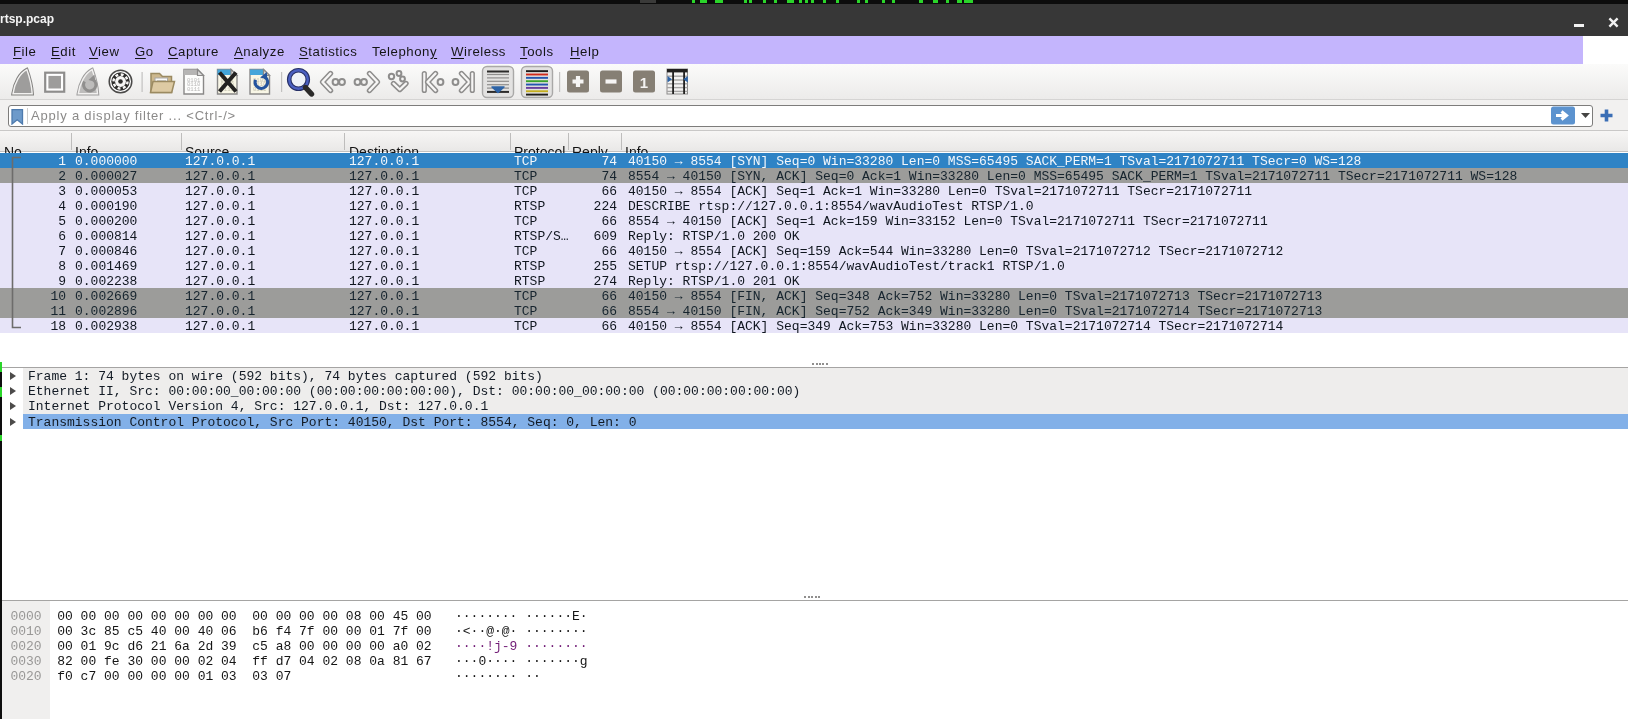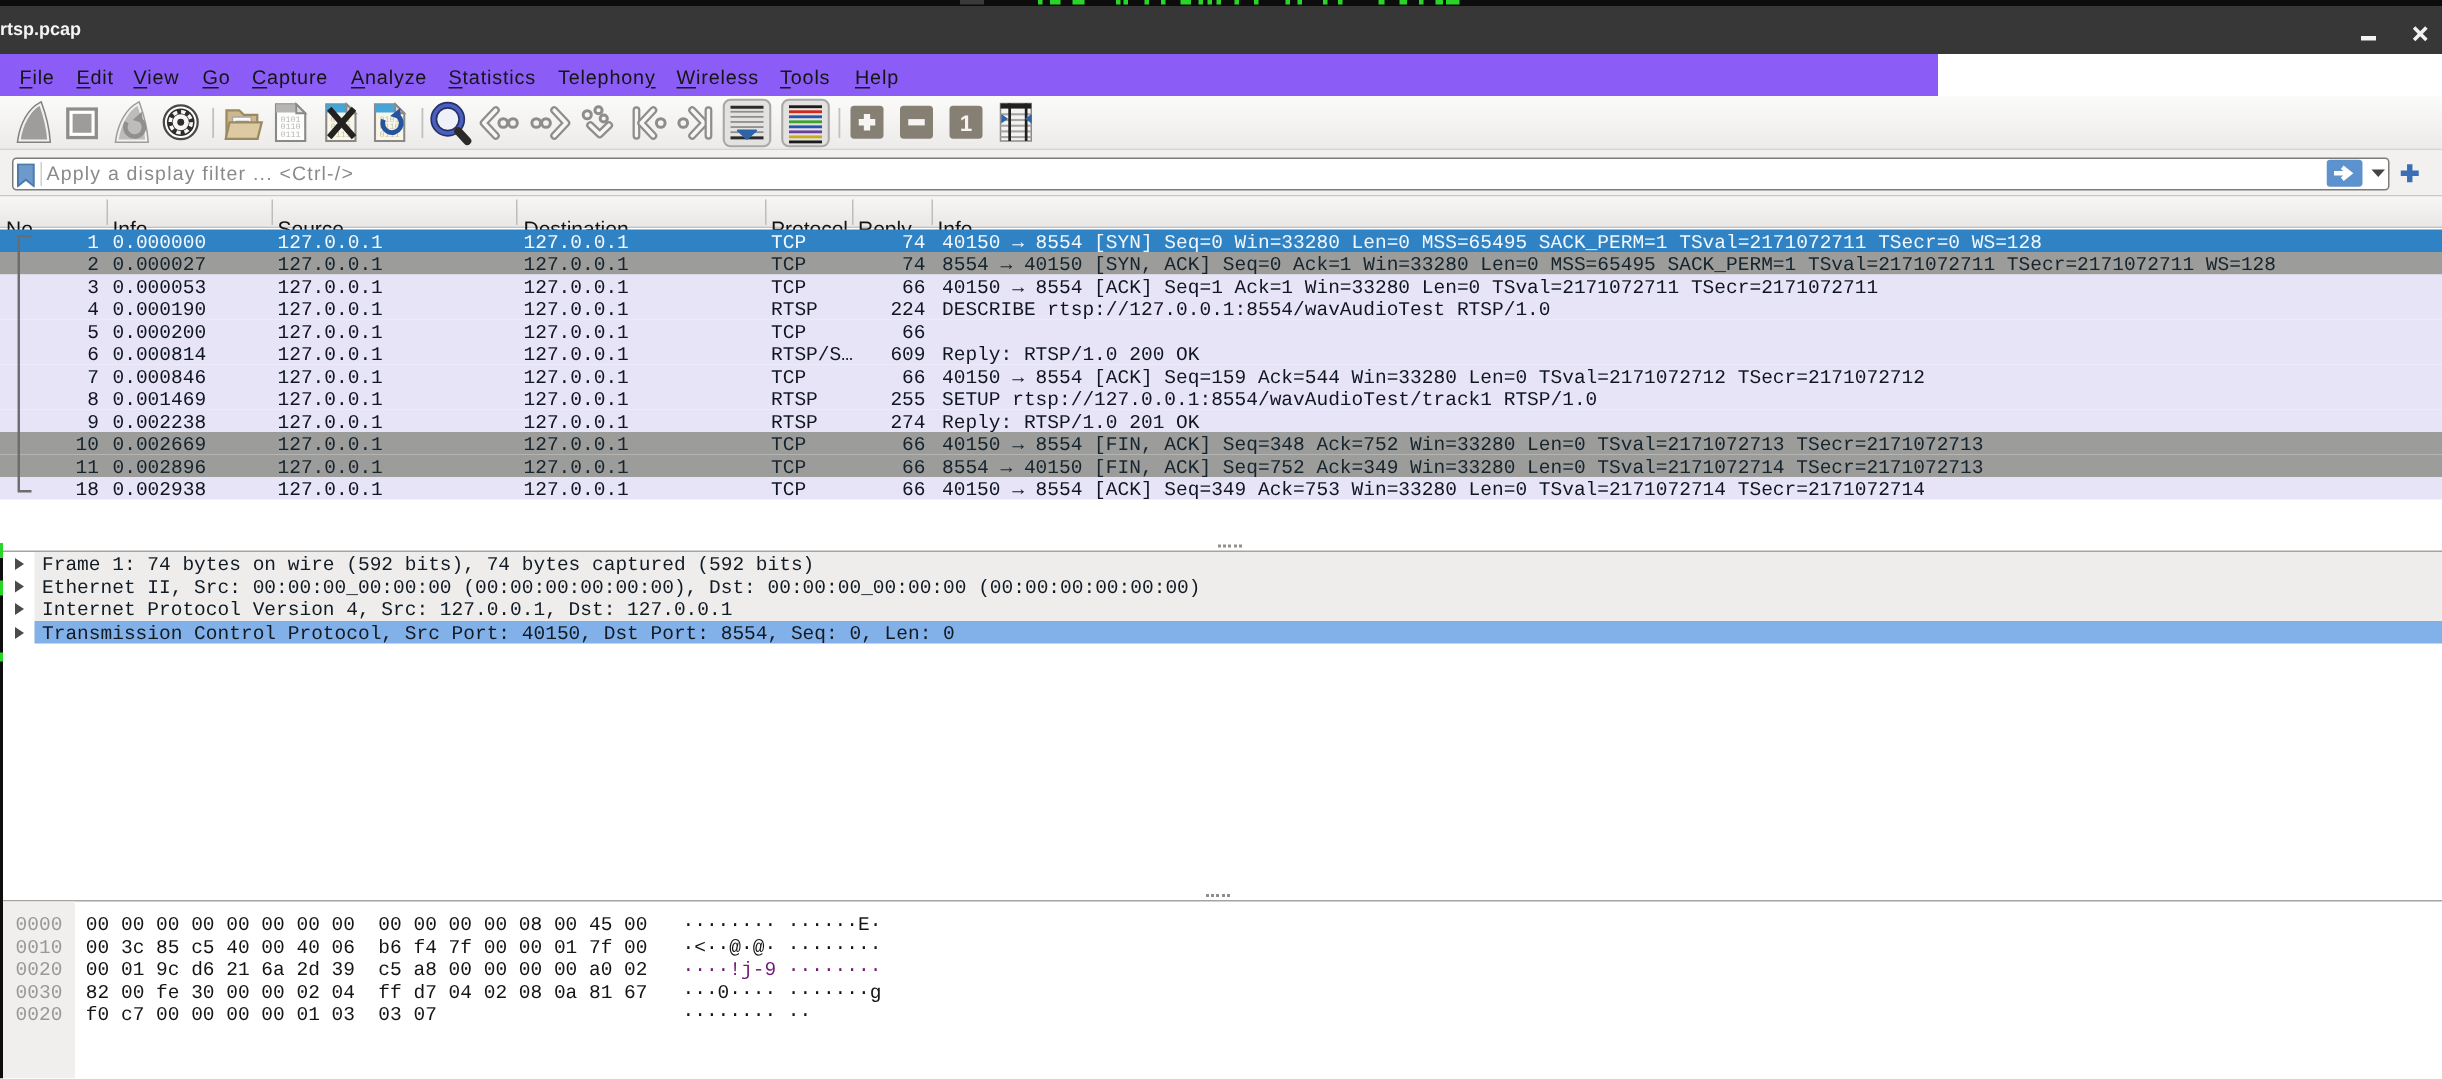--- a/index.html
+++ b/index.html
@@ -6,21 +6,21 @@
 .abs{position:absolute}
 .mono{font-family:"Liberation Mono",monospace;font-size:13px;white-space:pre}
 
 #strip{left:0;top:0;width:1628px;height:4px;background:#0c0c0c}
 .gd{position:absolute;top:0;height:3px;background:#2ad52a}
 
 #title{left:0;top:4px;width:1628px;height:32px;background:#373737}
 #title .t{position:absolute;left:0;right:0;top:8px;text-align:left;color:#f5f5f5;
   font-size:12px;font-weight:bold}
 
-#menu{left:0;top:36px;width:1292px;height:28px;background:#8b5cf6}
+#menu{left:0;top:36px;width:1583px;height:28px;background:#c4b5fd}
 #menu span{position:absolute;top:7.5px;font-size:13.2px;letter-spacing:0.55px;color:#151515}
 #menu u{text-decoration:underline;text-underline-offset:2px}
 
 #tbar{left:0;top:64px;width:1628px;height:36px;
   background:linear-gradient(#fbfbfa,#ecebea);border-bottom:1px solid #d5d4d3}
 
 #fbar{left:0;top:100px;width:1628px;height:31px;background:#f2f1f0;border-bottom:1px solid #c9c8c7}
 #finput{position:absolute;left:8px;top:5px;width:1585px;height:22px;background:#fff;
   border:1px solid #7d7c7b;border-radius:3px}
 #fph{position:absolute;left:31px;top:108px;font-size:13px;letter-spacing:0.8px;color:#8b8a89}
@@ -264,20 +264,21 @@
 <span class="clen" style="left:547px">224</span>
 <span style="left:628px">DESCRIBE rtsp://127.0.0.1:8554/wavAudioTest RTSP/1.0</span>
 </div>
 <div class="prow mono lav" style="top:212.5px">
 <span class="cno" style="left:0">5</span>
 <span style="left:75px">0.000200</span>
 <span style="left:185px">127.0.0.1</span>
 <span style="left:349px">127.0.0.1</span>
 <span style="left:514px">TCP</span>
 <span class="clen" style="left:547px">66</span>
+<span style="left:628px">8554 → 40150 [ACK] Seq=1 Ack=159 Win=33152 Len=0 TSval=2171072711 TSecr=2171072711</span>
 </div>
 <div class="prow mono lav" style="top:227.5px">
 <span class="cno" style="left:0">6</span>
 <span style="left:75px">0.000814</span>
 <span style="left:185px">127.0.0.1</span>
 <span style="left:349px">127.0.0.1</span>
 <span style="left:514px">RTSP/S…</span>
 <span class="clen" style="left:547px">609</span>
 <span style="left:628px">Reply: RTSP/1.0 200 OK</span>
 </div>

